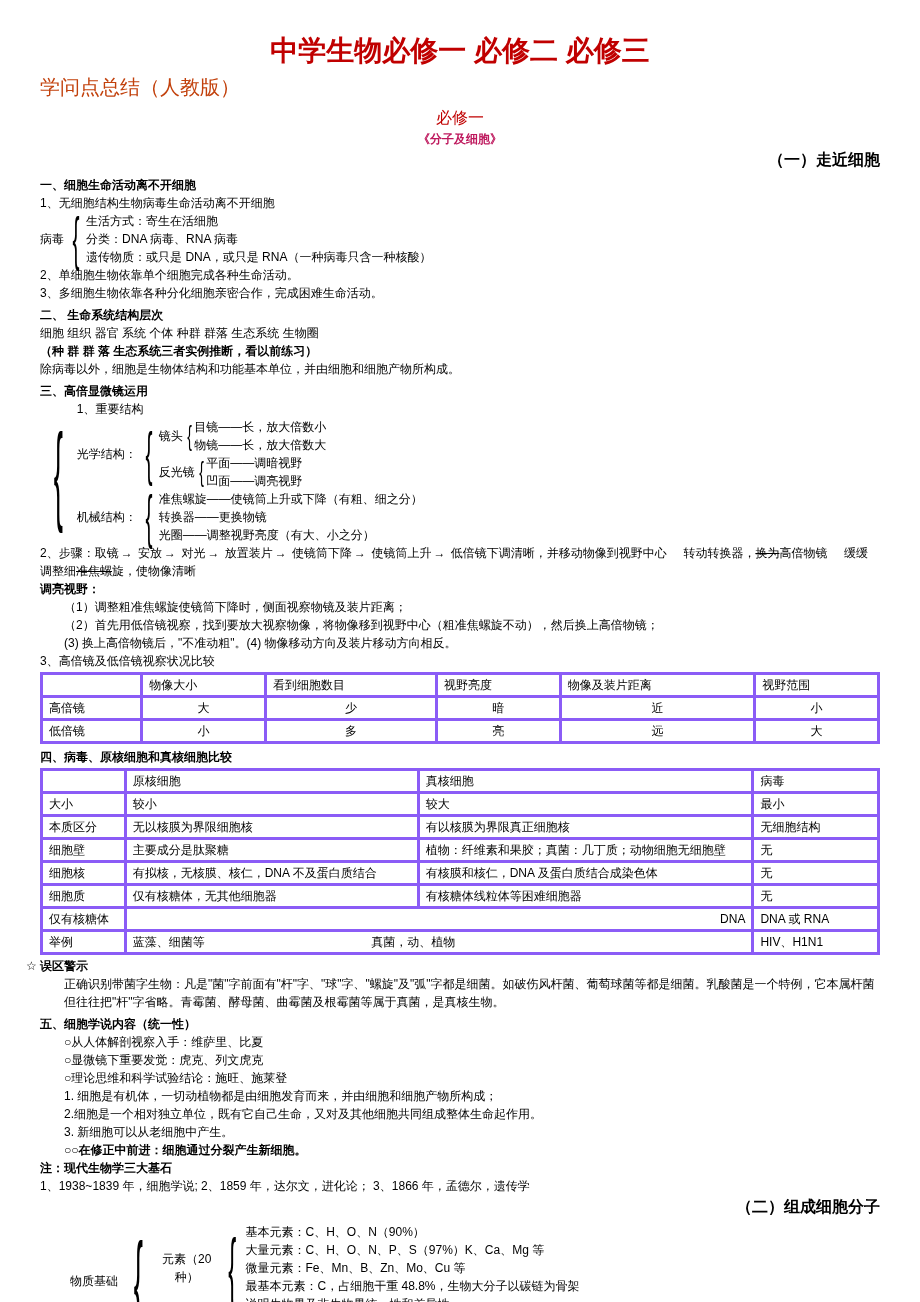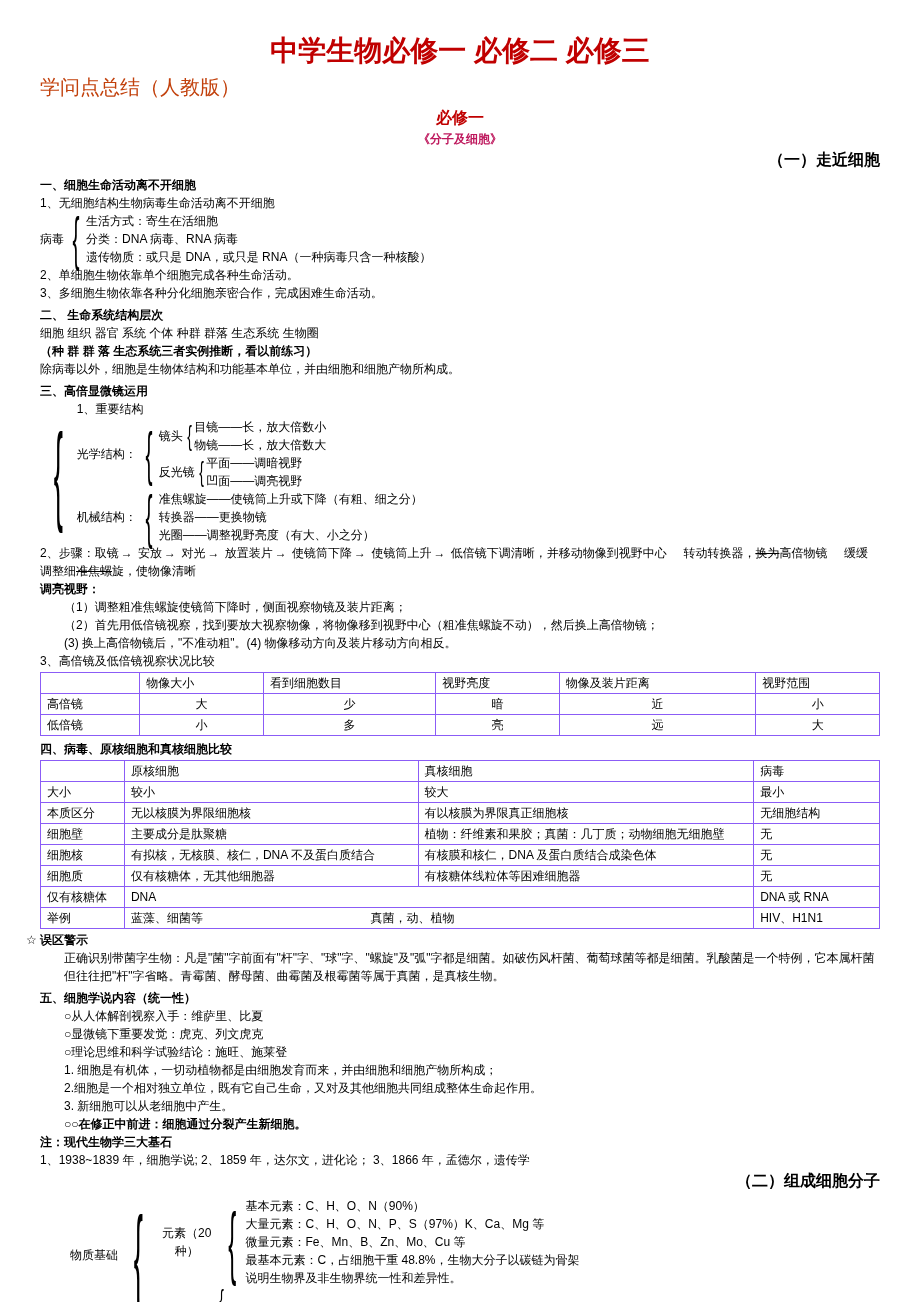--- a/index.html
+++ b/index.html
@@ -1,32 +1,32 @@
 <!DOCTYPE html>
 <html><head>
 <meta charset="utf-8">
 <style>
 body{font-family:"SimSun","宋体","Microsoft YaHei",sans-serif;font-size:12px;line-height:1.5;margin:0;padding:30px 40px;color:#000;background:#fff;width:840px}
 .title-main{color:#c00000;font-size:28px;text-align:center;font-weight:bold;font-family:Liberation Sans, sans-serif}
 .title-sub{color:#c2410c;font-size:20px;text-align:left;font-family:"SimHei","黑体",sans-serif}
-.title-sec{color:#c00000;font-size:16px;text-align:center;font-weight:bold;font-family:"SimHei","黑体",sans-serif;margin-top:4px}
+.title-sec{color:#c00000;font-size:16px;text-align:center;font-weight:normal;font-family:"SimHei","黑体",sans-serif;margin-top:4px}
 .title-book{color:#be185d;font-size:12px;text-align:center;font-weight:bold}
 .title-part{font-size:16px;text-align:right;font-weight:bold}
 .h1{font-weight:bold;margin-top:4px}
 .bold{font-weight:bold}
 .indent{padding-left:2em}
 .brace-row{display:flex;align-items:stretch}
 .brace-label{display:flex;align-items:center;padding-right:2px}
 .brace-sm{font-size:28px;line-height:0.9;display:flex;align-items:center;transform:scaleX(0.5)}
 .brace-lg{font-size:60px;line-height:0.8;display:flex;align-items:center;transform:scaleX(0.35)}
 .brace-xl{font-size:80px;line-height:0.7;display:flex;align-items:center;transform:scaleX(0.3)}
 .brace-xxl{font-size:110px;line-height:0.65;display:flex;align-items:center;transform:scaleX(0.25)}
 .brace-content{display:flex;flex-direction:column;justify-content:center}
 table{border-collapse:collapse;width:100%;margin:2px 0}
-td,th{border:1px solid #8b5cf6;padding:1px 6px;font-weight:normal;font-size:12px}
+td,th{border:3px solid #8b5cf6;padding:1px 6px;font-weight:normal;font-size:12px}
 .arrow{display:inline-block;padding:0 2px}
 .star{position:absolute;left:-14px}
 .rel{position:relative}
 .strike{text-decoration:line-through}
 </style>
 </head>
 <body>
 
 <div class="title-main">中学生物必修一 必修二 必修三</div>
 <div class="title-sub">学问点总结（人教版）</div>
@@ -171,21 +171,21 @@
         <td>无</td>
       </tr>
 <tr>
         <td>细胞质</td>
         <td colspan="2">仅有核糖体，无其他细胞器</td>
         <td>有核糖体线粒体等困难细胞器</td>
         <td>无</td>
       </tr>
 <tr>
         <td>仅有核糖体</td>
-        <td colspan="3" style="text-align:left">DNA</td>
+        <td colspan="3" style="text-align:right">DNA</td>
         <td>DNA 或 RNA</td>
       </tr>
 <tr>
         <td>举例</td>
         <td style="border-right:none">蓝藻、细菌等</td>
         <td colspan="2" style="border-left:none">真菌，动、植物</td>
         <td>HIV、H1N1</td>
       </tr>
 </tbody>
   </table>

